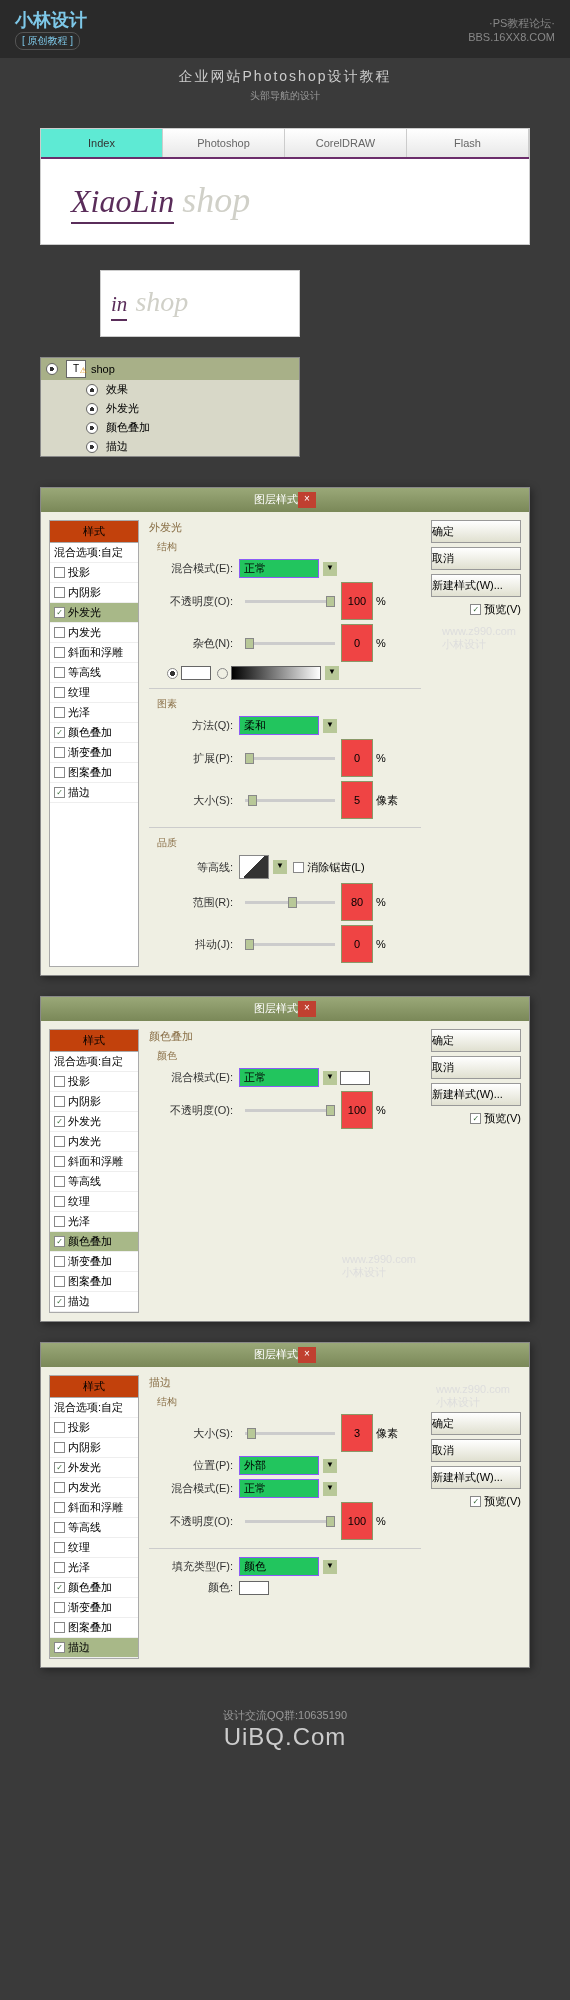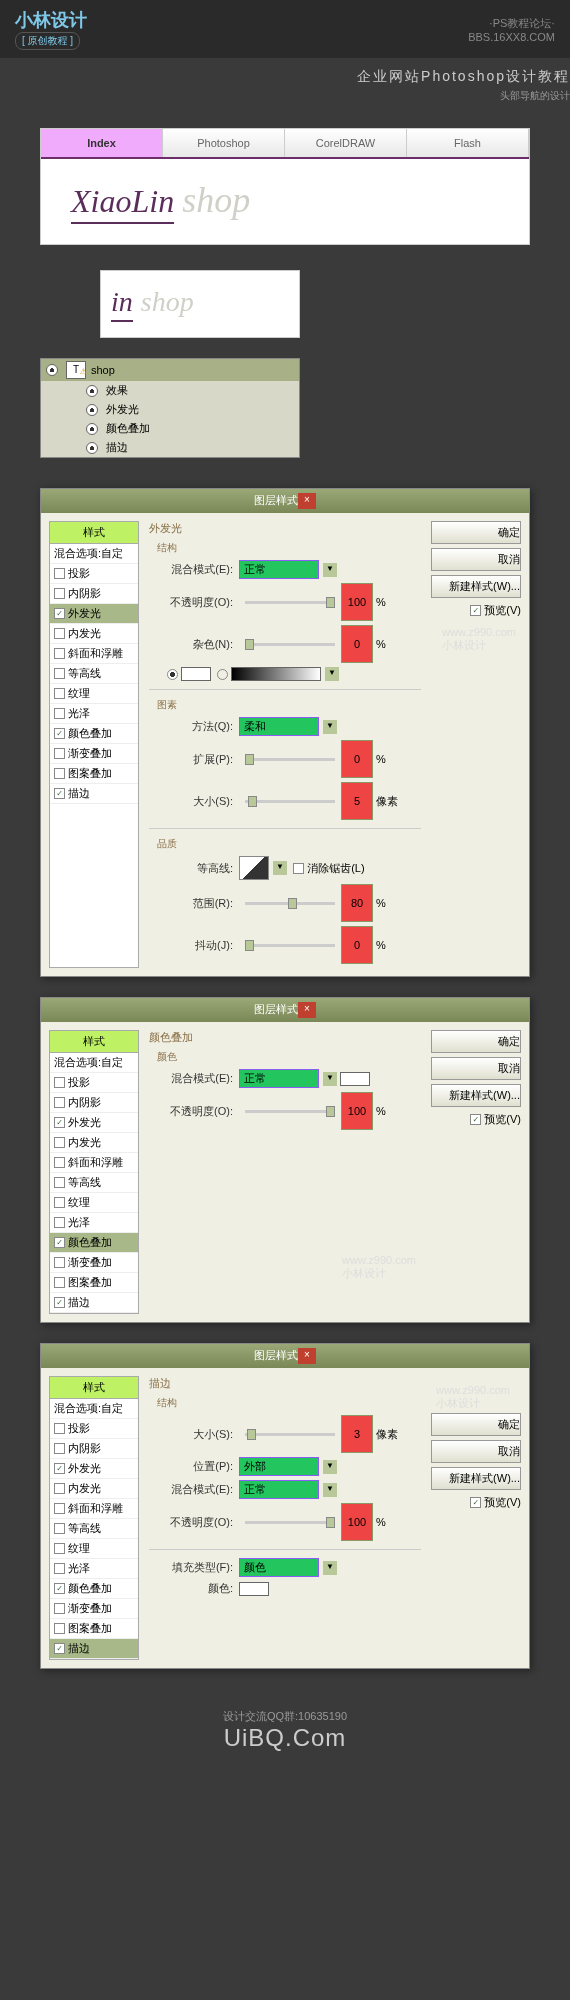--- a/index.html
+++ b/index.html
@@ -1,66 +1,66 @@
 <!DOCTYPE html>
 <html><head>
 <meta charset="utf-8">
 <style>
 *{margin:0;padding:0;box-sizing:border-box;font-family:"Microsoft YaHei",Arial,sans-serif;font-size:11px}
 body{background:#3a3a3a;width:570px}
 .header{background:#2a2a2a;padding:8px 15px;display:flex;justify-content:space-between;align-items:center}
 .logo{color:#7ec8e8;font-size:18px;font-weight:bold}
 .logo-sub{color:#7ec8e8;font-size:10px;border:1px solid #555;border-radius:8px;padding:1px 6px;display:inline-block}
 .header-right{color:#888;font-size:9px;text-align:right}
-.title-area{text-align:right;padding:10px 0;color:#ccc}
+.title-area{text-align:center;padding:10px 0;color:#ccc}
 .title-main{font-size:14px;letter-spacing:2px}
 .title-sub{font-size:10px;color:#999;margin-top:3px}
 .preview-box{background:#fff;margin:15px 40px;border:1px solid #ccc}
 .nav-tabs{display:flex;border-bottom:2px solid #6b2d6b}
 .nav-tab{flex:1;text-align:center;padding:8px 0;background:linear-gradient(#fff,#e8e8e8);border-right:1px solid #ccc;color:#666;font-size:11px}
-.nav-tab.active{background:#f0abfc;font-weight:bold;color:#333}
+.nav-tab.active{background:#5eead4;font-weight:normal;color:#333}
 .logo-area{padding:20px 30px}
 .xiaolin{font-family:Georgia,serif;font-style:italic;font-size:32px;color:#5a2d5a;border-bottom:2px solid #5a2d5a;display:inline-block;padding-bottom:2px}
 .shop{font-family:Georgia,serif;font-style:italic;font-size:36px;color:#d0d0c8;display:inline-block;margin-left:5px}
 .preview-small{background:#fff;margin:10px 40px 10px 60px;width:200px;padding:15px 10px;border:1px solid #ccc;display:inline-block;vertical-align:top}
-.preview-small .xiaolin{font-size:28px}
+.preview-small .xiaolin{font-size:21px}
 .preview-small .shop{font-size:28px}
 .layers-panel{background:#e8e8d8;border:1px solid #888;width:260px;display:inline-block;margin:10px 0;vertical-align:top}
 .layer-row{display:flex;align-items:center;padding:2px 5px;background:#a8b088}
 .layer-icon{width:20px;height:18px;background:#fff;border:1px solid #666;margin-right:5px;position:relative;font-size:10px;text-align:center;line-height:16px}
 .layer-warn{position:absolute;bottom:-2px;right:-2px;color:#d80;font-size:8px}
 .layer-sub{padding:2px 5px 2px 45px;background:#d8d8c8;display:flex;align-items:center}
 .eye{width:12px;height:12px;border:1px solid #666;border-radius:50%;margin-right:8px;background:radial-gradient(circle,#333 30%,#fff 30%)}
 .dialog{background:#efefe3;border:1px solid #888;margin:20px 40px;box-shadow:2px 2px 8px rgba(0,0,0,0.4)}
 .dialog-title{background:linear-gradient(#9aa878,#7a8858);color:#fff;padding:4px 8px;font-size:12px;display:flex;justify-content:center}
 .dialog-close{background:#c04030;color:#fff;width:18px;height:16px;text-align:center;line-height:14px;font-size:10px}
 .dialog-body{display:flex;padding:8px;min-height:300px}
 .style-list{width:90px;border:1px solid #aaa;background:#fff}
-.style-header{background:#bef264;padding:3px 5px;border-bottom:1px solid #aaa;text-align:center}
+.style-header{background:#c2410c;padding:3px 5px;border-bottom:1px solid #aaa;text-align:center}
 .style-item{padding:2px 4px;display:flex;align-items:center;border-bottom:1px solid #eee}
 .style-item.selected{background:#a8b888}
 .chk{width:11px;height:11px;border:1px solid #888;margin-right:3px;background:#fff;display:inline-flex;align-items:center;justify-content:center;font-size:8px;color:#3a6b3a}
 .chk.on::after{content:"✓"}
 .main-panel{flex:1;padding:0 10px}
 .group-title{color:#8a7048;font-size:11px;margin-bottom:5px}
 .sub-title{color:#8a7048;font-size:10px;margin:3px 0 5px 8px}
 .field-row{display:flex;align-items:center;margin:4px 0 4px 15px}
 .field-label{width:75px;text-align:right;padding-right:6px;color:#333}
 .dropdown{border:1px solid #8b5cf6;background:#22c55e;padding:1px 4px;width:80px;display:flex;justify-content:space-between;align-items:center}
 .dd-arrow{width:14px;height:14px;background:#b8c898;text-align:center;line-height:12px;font-size:8px;margin-left:4px}
 .slider{flex:1;height:3px;background:#ccc;position:relative;margin:0 6px;max-width:90px}
 .slider-thumb{position:absolute;top:-4px;width:9px;height:11px;background:#b8c898;border:1px solid #888}
 .num-input{border:1px solid #8a9868;background:#ef4444;width:32px;padding:12px 2px;text-align:center}
 .pct{margin-left:3px}
 .color-sw{width:30px;height:14px;border:1px solid #666;background:#fff;display:inline-block}
 .gradient-sw{width:90px;height:14px;border:1px solid #666;background:linear-gradient(90deg,#000,#fff);display:inline-block}
 .radio{width:11px;height:11px;border:1px solid #888;border-radius:50%;margin:0 3px;display:inline-block}
 .radio.on{background:radial-gradient(circle,#333 40%,#fff 40%)}
 .btn-col{width:90px}
-.btn{background:linear-gradient(#fff,#e0e0d0);border:1px solid #999;padding:3px 0;text-align:right;margin-bottom:4px;font-size:11px}
+.btn{background:linear-gradient(#fff,#e0e0d0);border:1px solid #999;padding:3px 0;text-align:left;margin-bottom:4px;font-size:11px}
 .preview-chk{display:flex;align-items:center;margin-top:5px;justify-content:flex-end}
 .divider{border-top:1px solid #ccc;margin:8px 0}
 .contour{width:30px;height:24px;border:1px solid #888;background:linear-gradient(135deg,#fff 50%,#333 50%);display:inline-block}
 .footer{text-align:center;color:#999;padding:20px 0;font-size:10px}
 .footer-logo{font-size:24px;color:#ccc;font-family:Arial;letter-spacing:1px}
 .wm{color:#ddd;font-size:9px;position:relative;float:right;margin:8px 5px}
 </style>
 </head>
 <body>
 

